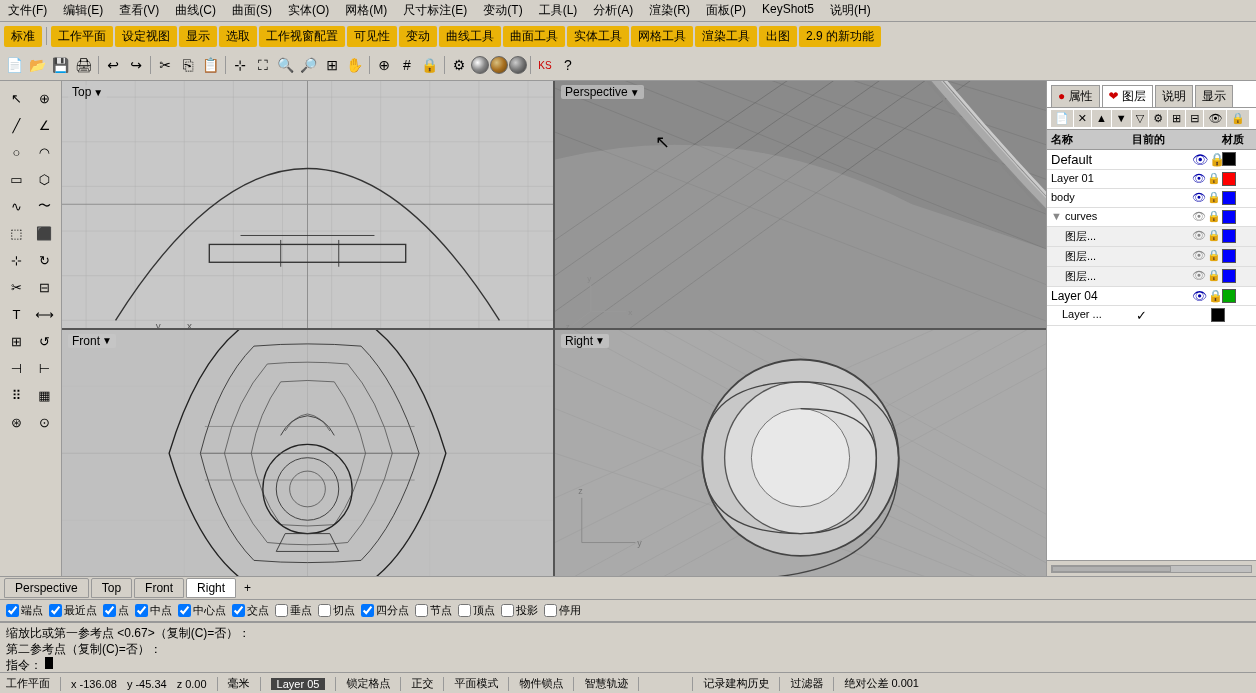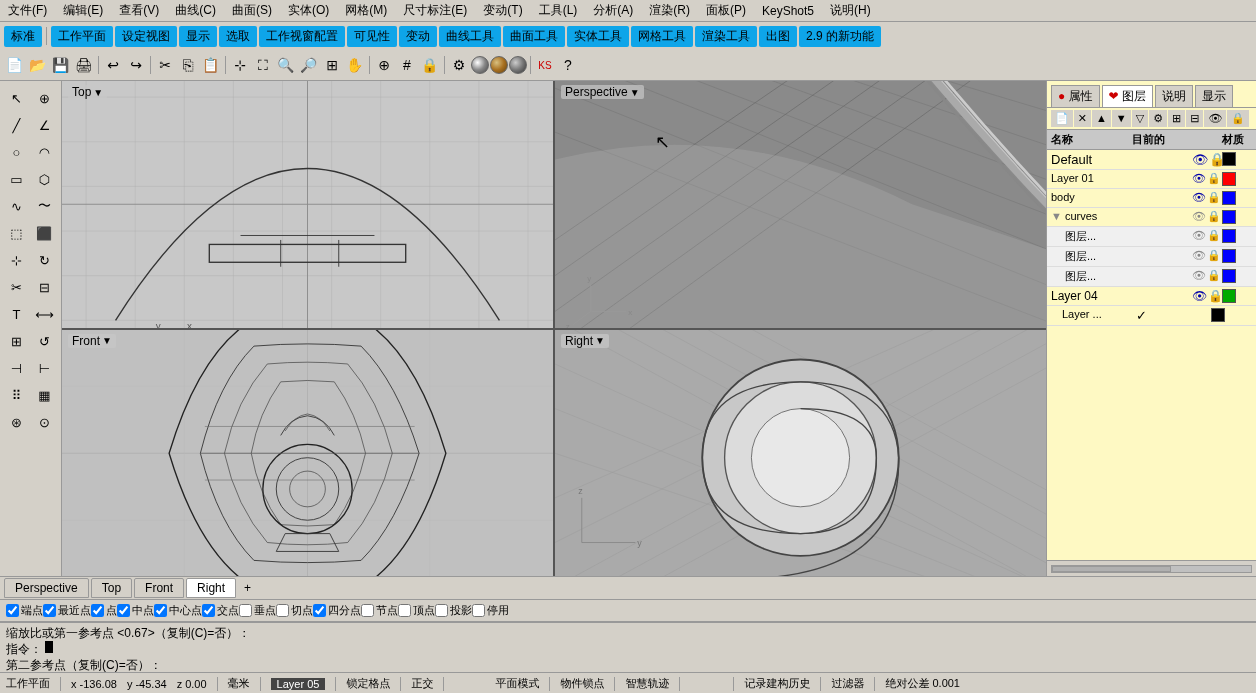--- a/index.html
+++ b/index.html
@@ -1,25 +1,25 @@
 <!DOCTYPE html>
 <html><head>
   <meta charset="utf-8">
   <style>
     * { margin: 0; padding: 0; box-sizing: border-box; }
     body { width: 1256px; height: 693px; background: #3c3c3c; font-family: 'SimSun', 'Microsoft YaHei', sans-serif; font-size: 12px; color: #000; overflow: hidden; }
 
     
-    #menubar { background: #d4d0c8; height: 22px; display: flex; align-items: center; padding: 0 4px; gap: 8px; border-bottom: 1px solid #999; }
+    #menubar { background: #d4d0c8; height: 22px; display: flex; padding: 0 4px; gap: 8px; border-bottom: 1px solid #999; }
     .menu-item { font-size: 12px; padding: 2px 4px; cursor: pointer; color: #000; white-space: nowrap; }
 
     
     #toolbar-area { background: #d4d0c8; border-bottom: 1px solid #999; }
     .toolbar-row { display: flex; align-items: center; padding: 2px 4px; gap: 2px; height: 28px; }
-    .toolbar-btn { background: #0ea5e9; border: 1px solid transparent; padding: 1px 6px; font-size: 12px; cursor: pointer; white-space: nowrap; border-radius: 2px; }
+    .toolbar-btn { background: #eab308; border: 1px solid transparent; padding: 1px 6px; font-size: 12px; cursor: pointer; white-space: nowrap; border-radius: 2px; }
     .toolbar-sep { width: 1px; height: 18px; background: #999; margin: 0 2px; }
 
     
     .icon-toolbar-row { display: flex; align-items: center; height: 30px; padding: 2px 4px; gap: 1px; }
     .icon-btn { width: 22px; height: 22px; display: flex; align-items: center; justify-content: center; cursor: pointer; border: 1px solid transparent; background: #d4d0c8; border-radius: 2px; font-size: 14px; }
 
     
     #left-toolbar { width: 62px; background: #d4d0c8; border-right: 1px solid #999; display: flex; flex-direction: column; align-items: center; padding: 4px 2px; gap: 2px; }
     .left-btn { width: 26px; height: 26px; display: flex; align-items: center; justify-content: center; cursor: pointer; border: 1px solid transparent; background: #d4d0c8; font-size: 13px; }
     .left-btn-row { display: flex; gap: 2px; }
@@ -46,21 +46,21 @@
     .panel-toolbar { display: flex; gap: 1px; padding: 2px 4px; border-bottom: 1px solid #999; }
     .panel-tool-btn { font-size: 11px; padding: 1px 3px; border: 1px solid transparent; cursor: pointer; background: #d4d0c8; }
 
     
     #viewport-tabs { background: #d4d0c8; border-top: 1px solid #999; border-bottom: 1px solid #999; height: 24px; display: flex; align-items: center; padding: 0 4px; gap: 2px; }
     .vp-tab { padding: 2px 10px; font-size: 12px; border: 1px solid #999; background: #d4d0c8; cursor: pointer; border-radius: 2px 2px 0 0; }
     .vp-tab.active { background: #fff; }
     .vp-tab-add { padding: 2px 6px; font-size: 12px; cursor: pointer; }
 
     
-    #snap-bar { background: #d4d0c8; height: 22px; border-bottom: 1px solid #999; display: flex; align-items: center; padding: 0 6px; font-size: 11px; }
+    #snap-bar { background: #d4d0c8; height: 22px; border-bottom: 1px solid #999; display: flex; align-items: center; padding: 0 6px; gap: 6px; font-size: 11px; }
     .snap-item { display: flex; align-items: center; gap: 2px; white-space: nowrap; }
     .snap-check { cursor: pointer; }
 
     
     #status-bar { background: #d4d0c8; height: 22px; border-top: 1px solid #999; display: flex; align-items: center; padding: 0 6px; gap: 10px; font-size: 11px; }
     .status-item { white-space: nowrap; }
     .status-sep { width: 1px; height: 14px; background: #999; }
 
     
     #command-area { background: #d4d0c8; height: 50px; border-top: 1px solid #999; padding: 2px 6px; font-size: 12px; }
@@ -367,21 +367,21 @@
         <path d="M 275 100 Q 360 100 360 155 Q 360 240 275 240 Q 165 240 165 155 Q 165 70 275 70 Q 380 70 385 155 Q 388 280 230 290" fill="none" stroke="#444" stroke-width="1.5"></path>
 
         <line x1="30" y1="250" x2="90" y2="250" stroke="#888" stroke-width="1"></line>
         <line x1="30" y1="250" x2="30" y2="200" stroke="#888" stroke-width="1"></line>
         <text x="92" y="254" fill="#777" font-size="10">y</text>
         <text x="26" y="196" fill="#777" font-size="10">z</text>
       </svg>
     </div>
   </div>
 
-  <div id="right-panel" style="width:210px; background:#fef9c3; border-left:1px solid #999; display:flex; flex-direction:column;">
+  <div id="right-panel" style="width:210px; background:#ffffff; border-left:1px solid #999; display:flex; flex-direction:column;">
 
     <div class="panel-tabs">
       <div class="panel-tab">
         <span style="color:#c00;">●</span> <span>属性</span>
       </div>
       <div class="panel-tab active">
         <span style="color:#c00;">❤</span> <span>图层</span>
       </div>
       <div class="panel-tab">
         <span>说明</span>
@@ -570,43 +570,43 @@
       <span>投影</span>
     </label>
   <label class="snap-item">
       <input type="checkbox" class="snap-check" style=""> 
       <span>停用</span>
     </label>
 </div>
 
 <div id="command-area">
   <div class="command-line command-prompt">缩放比或第一参考点 &lt;0.67&gt;（复制(C)=否）：</div>
+  <div class="command-line command-prompt">第二参考点（复制(C)=否）：</div>
   <div class="command-line command-prompt" style="cursor:text;">
     <span>指令：</span>
     <span style="display:inline-block; width:8px; height:12px; background:#000; animation: blink 1s step-end infinite;"></span>
   </div>
-  <div class="command-line command-prompt">第二参考点（复制(C)=否）：</div>
 </div>
 
 <div id="status-bar">
   <span class="status-item">工作平面</span>
   <div class="status-sep"></div>
   <span class="status-item">x -136.08</span>
   <span class="status-item">y -45.34</span>
   <span class="status-item">z 0.00</span>
   <div class="status-sep"></div>
   <span class="status-item">毫米</span>
   <div class="status-sep"></div>
   <span class="status-item" style="background:#444;color:#fff;padding:0 6px;cursor:pointer;">Layer 05</span>
   <div class="status-sep"></div>
   <span class="status-item" style="cursor:pointer;">锁定格点</span>
   <div class="status-sep"></div>
   <span class="status-item" style="cursor:pointer;">正交</span>
   <div class="status-sep"></div>
-  <span class="status-item" style="cursor:pointer;margin-left:41px;">平面模式</span>
+  <span class="status-item" style="cursor:pointer;">平面模式</span>
   <div class="status-sep"></div>
   <span class="status-item" style="cursor:pointer;">物件锁点</span>
   <div class="status-sep"></div>
   <span class="status-item" style="cursor:pointer;">智慧轨迹</span>
   <div class="status-sep"></div>
   <span class="status-item" style="cursor:pointer;margin-top:46px;">操作轴</span>
   <div class="status-sep"></div>
   <span class="status-item" style="cursor:pointer;">记录建构历史</span>
   <div class="status-sep"></div>
   <span class="status-item" style="cursor:pointer;">过滤器</span>

